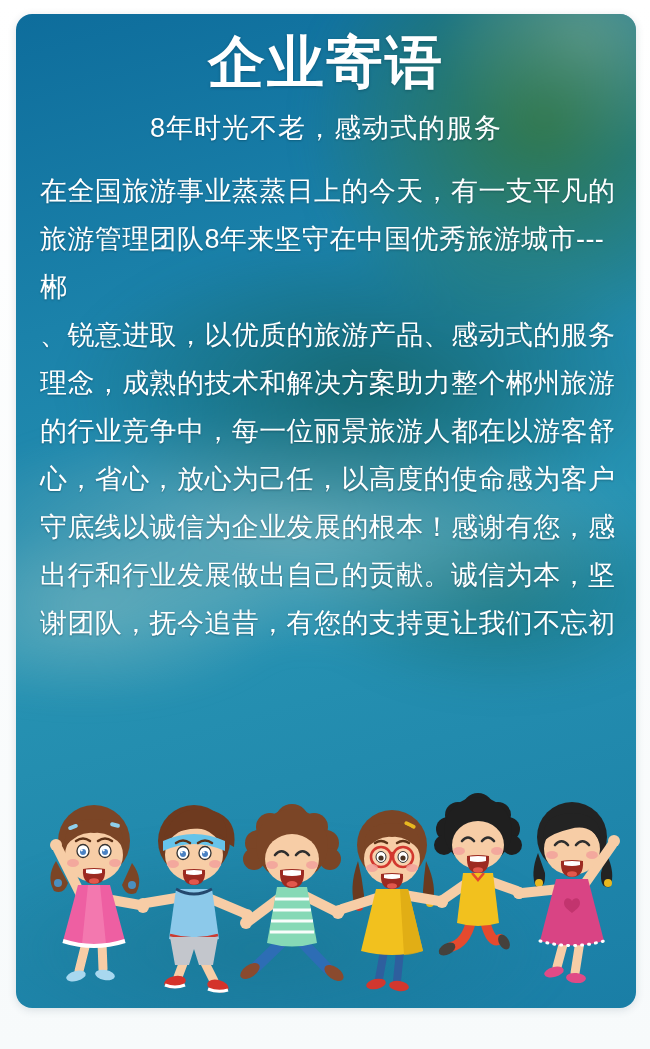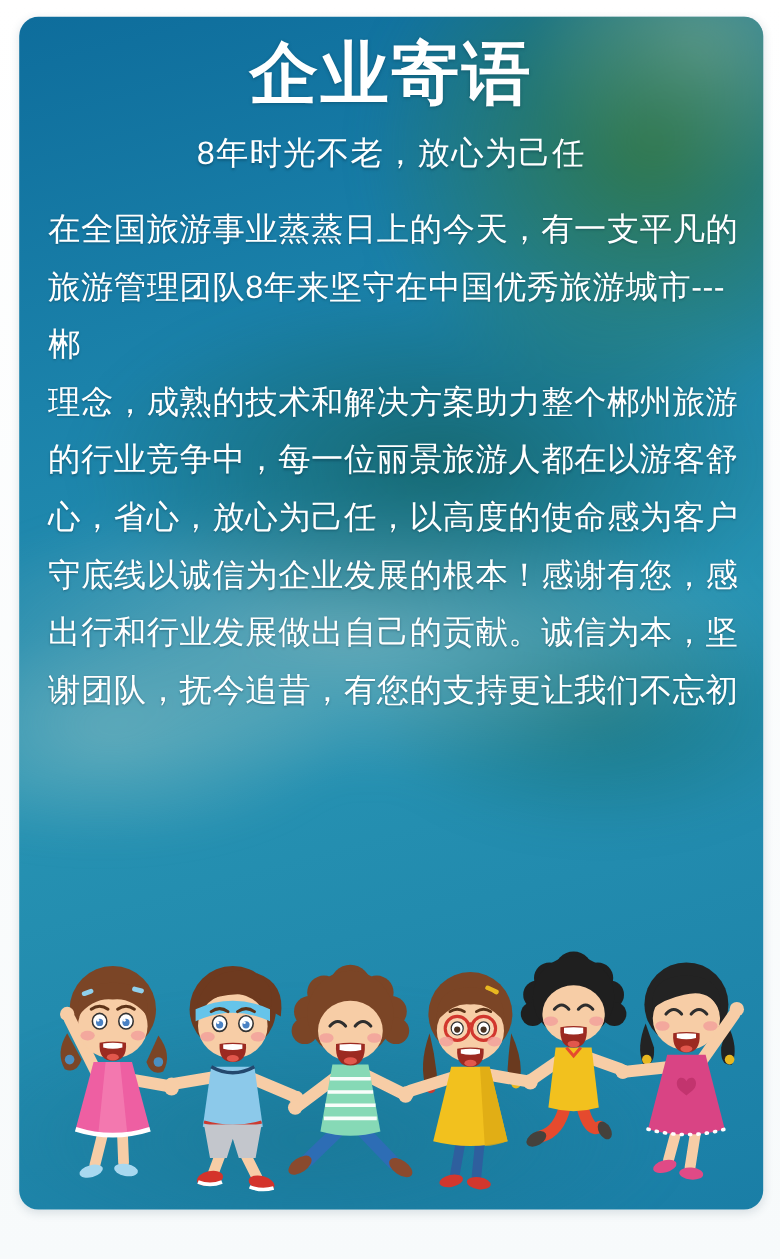--- a/index.html
+++ b/index.html
@@ -49,25 +49,26 @@
 </style>
 </head>
 <body>
 
 <div class="page">
   <div class="card">
     <div class="bg-blobs"></div>
     <div class="content">
 
       <h1 class="title">企业寄语</h1>
-      <div class="subtitle">8年时光不老，放心为己任</div>
+      <div class="subtitle">8年时光不老，感动式的服务</div>
 
       <div class="body-text">
         <div>在全国旅游事业蒸蒸日上的今天，有一支平凡的</div>
         <div>旅游管理团队8年来坚守在中国优秀旅游城市---郴</div>
+        <div>、锐意进取，以优质的旅游产品、感动式的服务</div>
         <div>理念，成熟的技术和解决方案助力整个郴州旅游</div>
         <div>的行业竞争中，每一位丽景旅游人都在以游客舒</div>
         <div>心，省心，放心为己任，以高度的使命感为客户</div>
         <div>守底线以诚信为企业发展的根本！感谢有您，感</div>
         <div>出行和行业发展做出自己的贡献。诚信为本，坚</div>
         <div>谢团队，抚今追昔，有您的支持更让我们不忘初</div>
       </div>
 
       <div class="kids">
         <svg viewBox="0 0 600 215" width="600" height="215">

